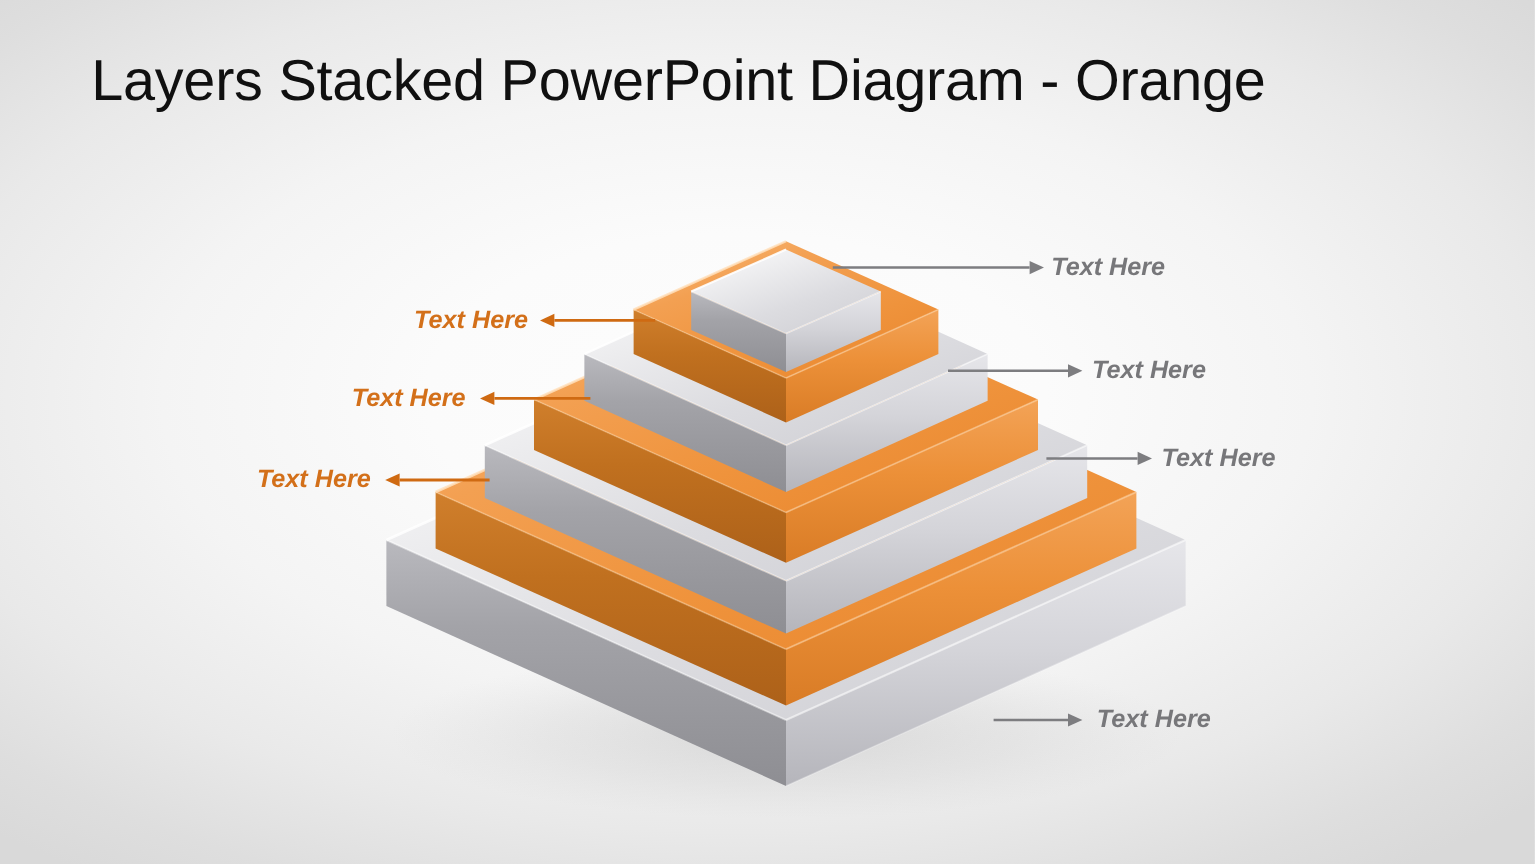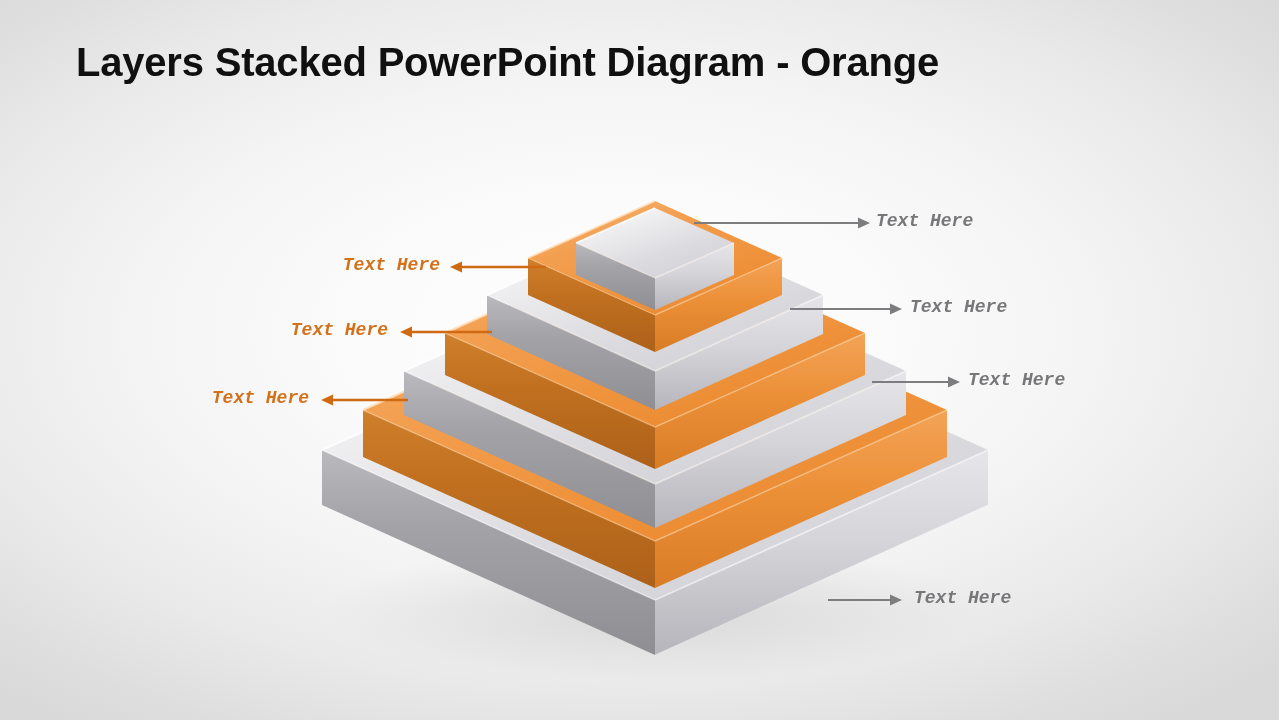--- a/index.html
+++ b/index.html
@@ -28,22 +28,22 @@
         #dedede 90%,
         #d9d9d9 100%);
     overflow: hidden;
   }
 
   
   #title {
     position: absolute;
     left: 76px;
     top: 40px;
-    font-size: 40px;
-    font-weight: 700;
+    font-size: 48px;
+    font-weight: 400;
     color: #101010;
     letter-spacing: -0.2px;
     white-space: nowrap;
     font-family: "Liberation Sans", sans-serif;
   }
 
   
   #stage {
     position: absolute;
     left: 0;
@@ -56,25 +56,25 @@
   .slab-svg {
     position: absolute;
     left: 0;
     top: 0;
     overflow: visible;
   }
 
   
   .callout-label {
     position: absolute;
-    font-size: 18px;
+    font-size: 21px;
     font-weight: bold;
     font-style: italic;
     white-space: nowrap;
-    font-family: Liberation Mono, monospace;
+    font-family: Liberation Sans, sans-serif;
     line-height: 1;
   }
   .callout-label.left  { color: #d3701a; text-align: right; }
   .callout-label.right { color: #77777a; text-align: left;  }
 </style>
 </head>
 <body>
 
 <div id="slide">
 

